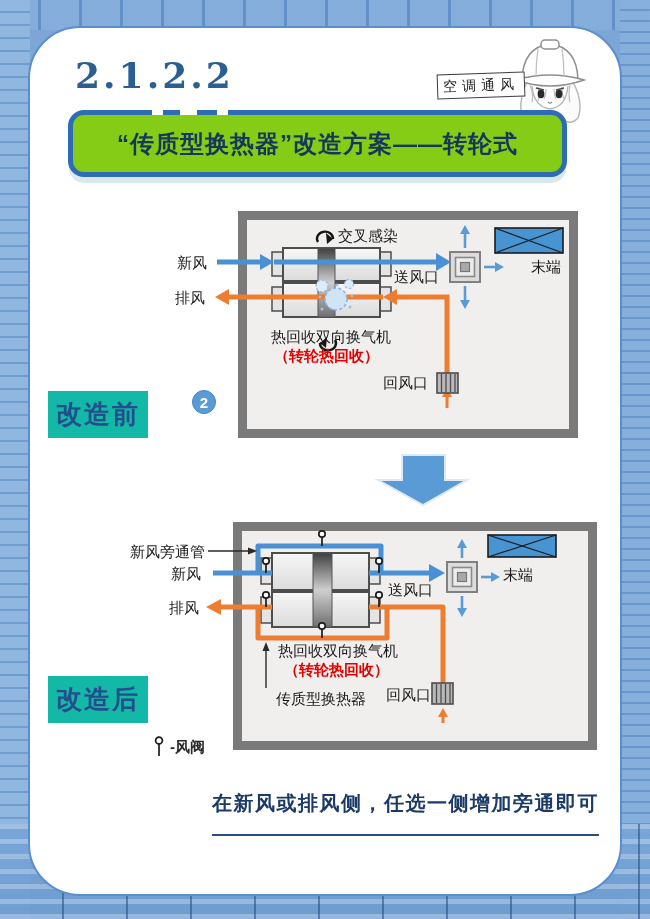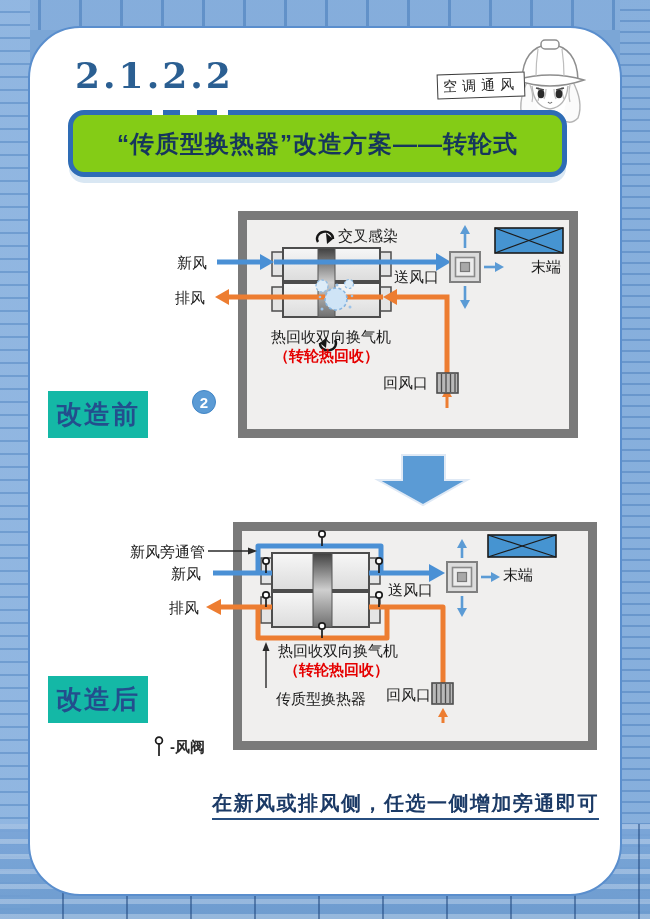--- a/index.html
+++ b/index.html
@@ -60,21 +60,21 @@
   .badge{
     position:absolute;left:192px;top:390px;width:24px;height:24px;border-radius:50%;
     background:#5b9bd5;border:1px solid #4286c6;color:#fff;font-weight:bold;font-size:15px;
     display:flex;align-items:center;justify-content:center;box-sizing:border-box;
   }
   .legend-row{position:absolute;left:152px;top:733px;display:flex;align-items:flex-start;}
   .legend-text{font-size:15px;color:#2a2a2a;margin-left:4px;margin-top:5px;font-weight:bold;}
   .footer-note{
     position:absolute;left:212px;top:790px;
     font-size:20px;font-weight:600;color:#1b3a66;letter-spacing:1.5px;
-    border-bottom:2px solid #274e7f;padding-bottom:1px;text-align:right;
+    border-bottom:2px solid #274e7f;padding-bottom:17px;text-align:right;
   }
 </style>
 </head>
 <body>
 
 <div class="bg-strip bg-top"></div>
 <div class="bg-strip bg-left"></div>
 <div class="bg-strip bg-right"></div>
 <div class="bg-strip bg-bottom"></div>
 

